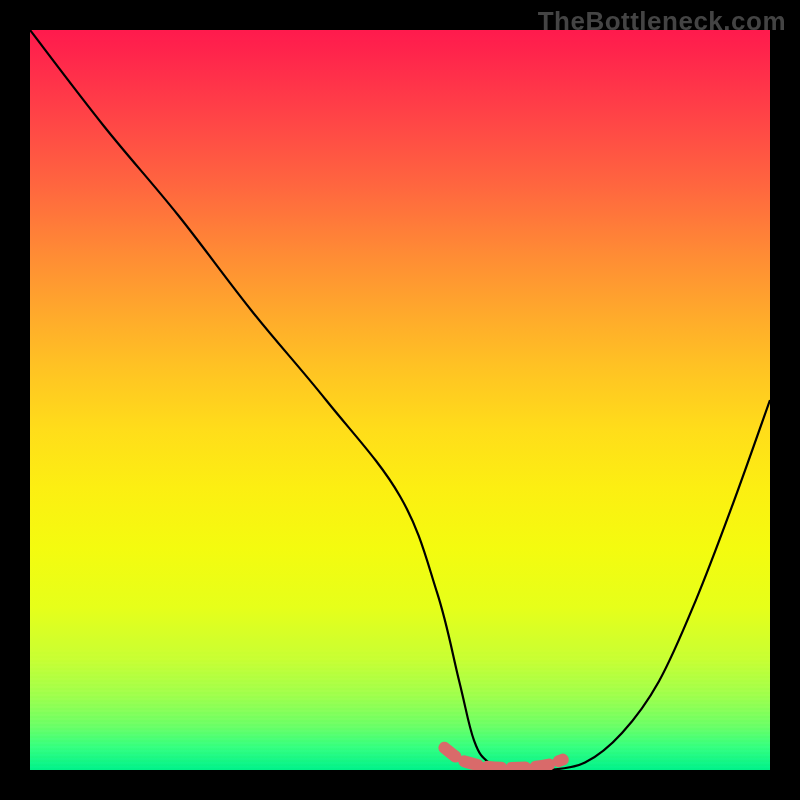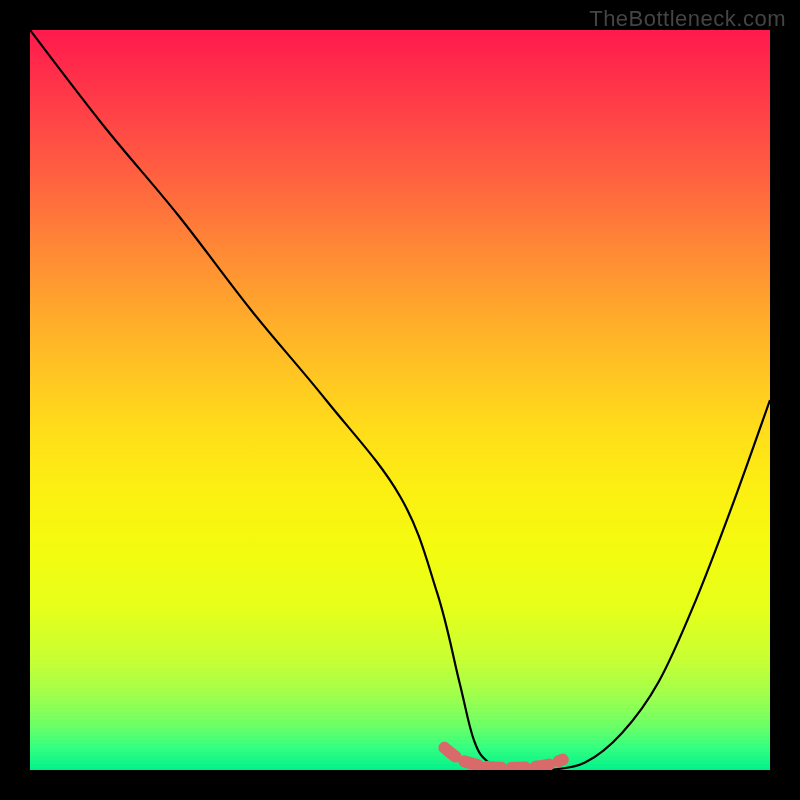--- a/index.html
+++ b/index.html
@@ -15,22 +15,22 @@
     position: relative;
     width: 800px;
     height: 800px;
     background: #000;
   }
   .watermark {
     position: absolute;
     top: 6px;
     right: 14px;
     color: #444;
-    font-size: 22px;
-    font-weight: 400;
+    font-size: 26px;
+    font-weight: 700;
     letter-spacing: 0.5px;
     z-index: 10;
   }
   .plot-area {
     position: absolute;
     left: 30px;
     top: 30px;
     width: 740px;
     height: 740px;
     overflow: hidden;

